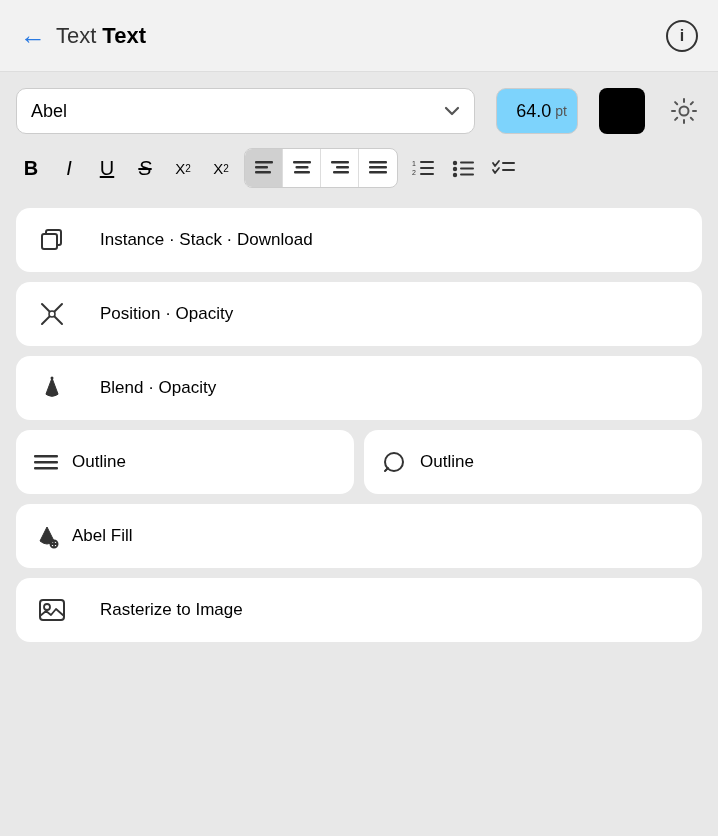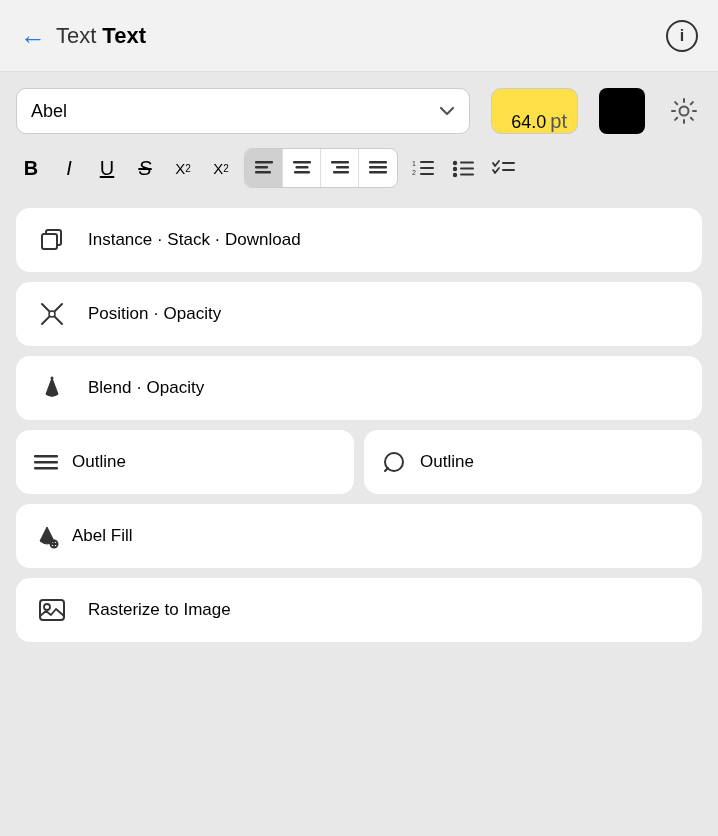--- a/index.html
+++ b/index.html
@@ -84,37 +84,37 @@
     }
     .font-name {
       font-size: 18px;
       color: #000;
     }
     .chevron-down {
       font-size: 16px;
       color: #555;
     }
     .size-box {
-      background: #fde047;
+      background: #7dd3fc;
       border: 1px solid #ccc;
       border-radius: 10px;
       display: flex;
-      align-items: flex-end;
+      align-items: center;
       height: 46px;
       padding: 0 10px;
       gap: 4px;
     }
     .size-value {
       font-size: 18px;
       color: #000;
       min-width: 44px;
       text-align: right;
     }
     .size-unit {
-      font-size: 20px;
+      font-size: 14px;
       color: #555;
     }
     .color-swatch {
       width: 46px;
       height: 46px;
       border-radius: 8px;
       background: #000;
       cursor: pointer;
     }
     .gear-btn {
@@ -187,21 +187,21 @@
     
     .menu-item {
       background: #fff;
       border-radius: 14px;
       display: flex;
       align-items: center;
       padding: 0 20px;
       height: 64px;
       margin-bottom: 10px;
       cursor: pointer;
-      gap: 20px;
+      gap: 32px;
     }
     .menu-item-icon {
       width: 32px;
       height: 32px;
       display: flex;
       align-items: center;
       justify-content: center;
       flex-shrink: 0;
     }
     .menu-item-label {

